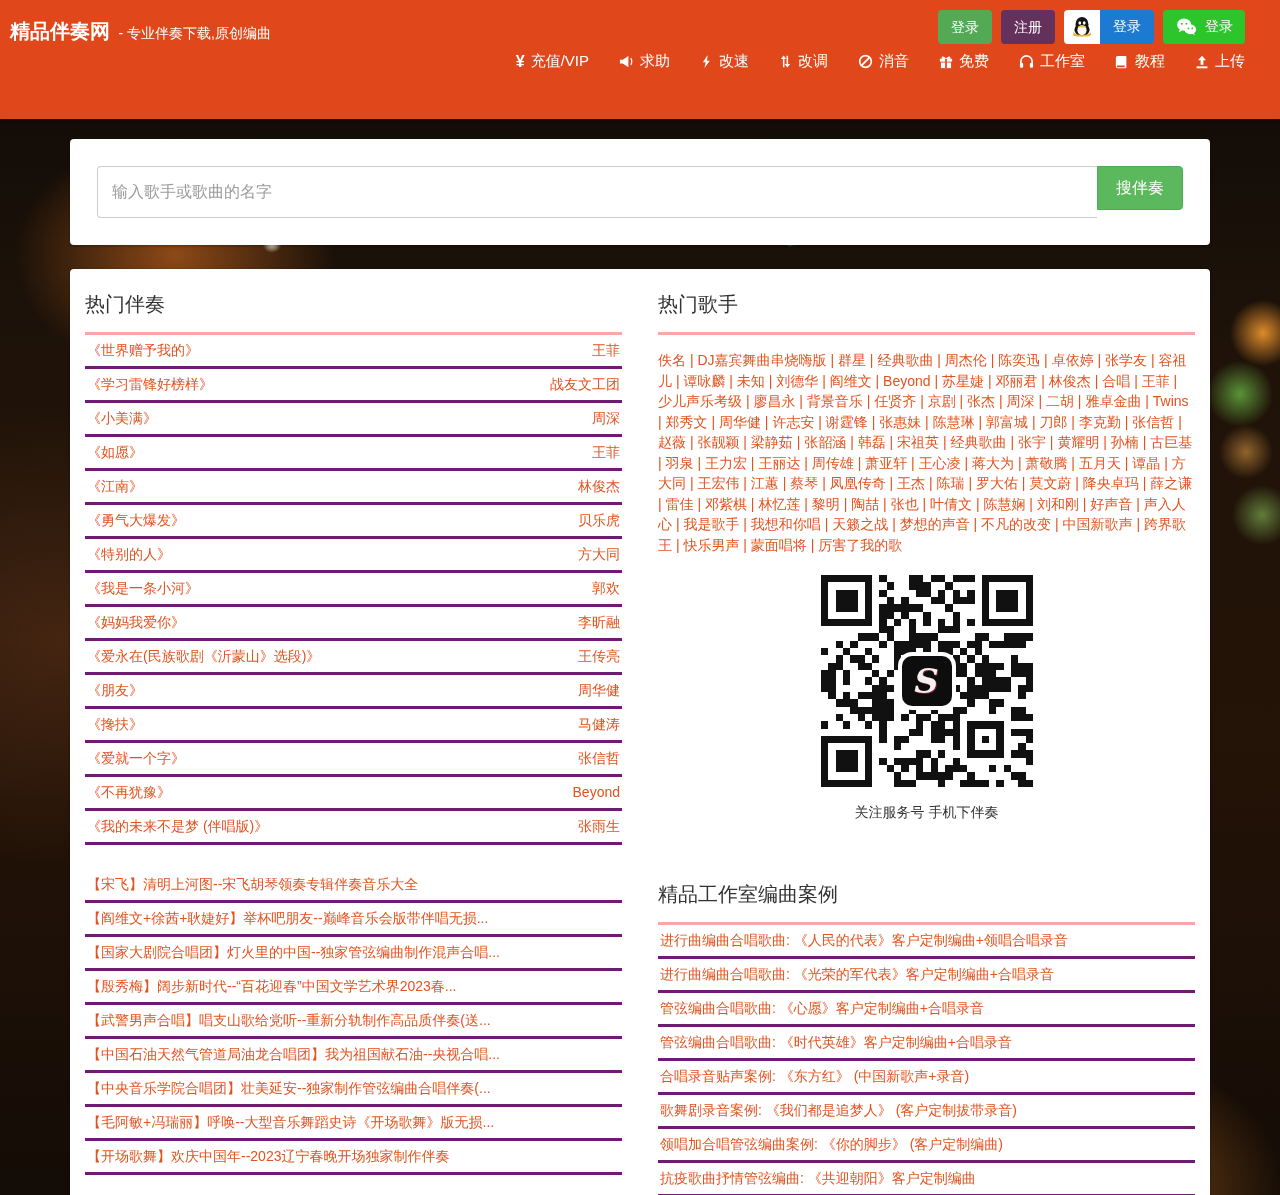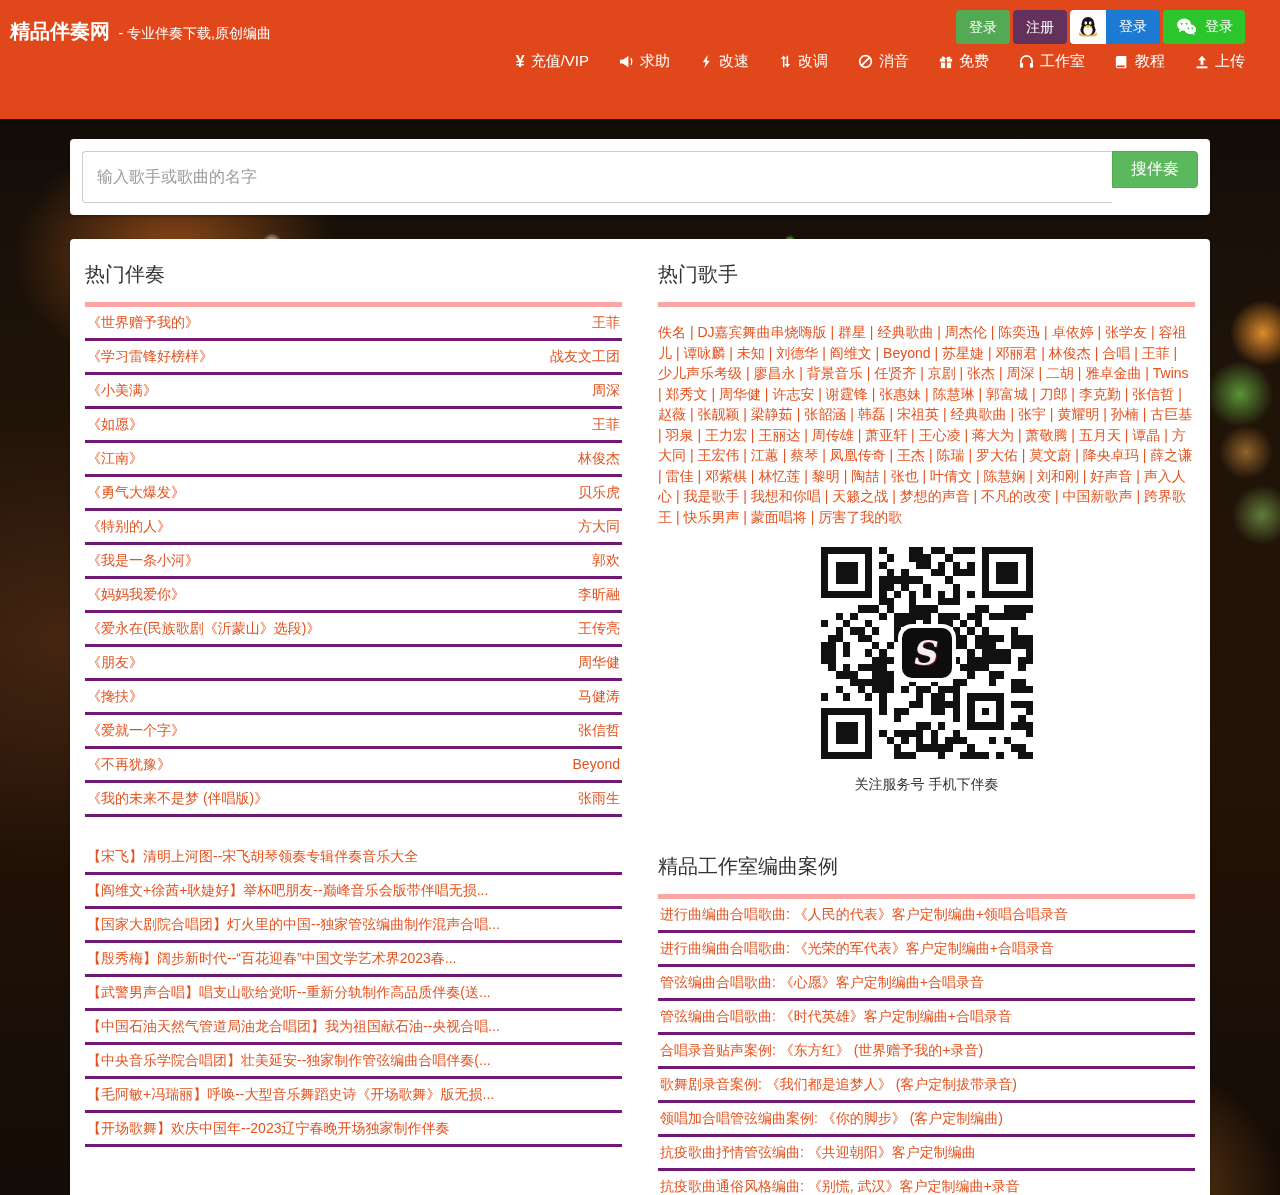--- a/index.html
+++ b/index.html
@@ -23,46 +23,46 @@
       radial-gradient(ellipse 420px 320px at 60px 640px,  rgba(95,52,26,.55),  rgba(95,52,26,0) 70%),
       linear-gradient(#0d0a07, #1f1309 30%, #241307 62%, #140c06);
   }
 
   
   .header { background:#e0481b; height:119px; flex:0 0 auto; padding:0 35px 0 10px; box-shadow:0 1px 4px rgba(0,0,0,.4); }
   .header-top { display:flex; justify-content:space-between; align-items:flex-start; padding-top:10px; }
   .brand { color:#fff; padding-top:8px; white-space:nowrap; cursor:pointer; }
   .brand .site-title { font-size:20px; font-weight:bold; }
   .brand .site-sub { font-size:14px; margin-left:4px; }
-  .auth { display:flex; gap:3px; align-items:stretch; }
+  .auth { display:flex; gap:9px; align-items:stretch; }
   .btn { border-radius:4px; color:#fff; font-size:14px; padding:8px 13px; cursor:pointer; line-height:1; display:inline-flex; align-items:center; }
   .btn-login { background:#54a954; }
   .btn-register { background:#64305c; }
   .btn-qq { display:flex; cursor:pointer; }
   .qq-ico { background:#fff; border-radius:4px 0 0 4px; display:flex; align-items:center; padding:2px 7px; }
   .qq-txt { background:#1d7ad2; color:#fff; border-radius:0 4px 4px 0; padding:8px 13px; font-size:14px; display:flex; align-items:center; }
   .btn-wx { background:#2cc52c; color:#fff; border-radius:4px; padding:4px 12px; display:flex; align-items:center; gap:7px; font-size:14px; cursor:pointer; }
   .topnav { display:flex; justify-content:flex-end; align-items:center; margin-top:7px; }
   .nav-item { display:inline-flex; align-items:center; gap:6px; margin-left:30px; color:#fff; font-size:15px; cursor:pointer; text-decoration:none; }
   .nav-icon { display:inline-flex; align-items:center; }
   .yen-glyph { font-weight:bold; font-size:16px; line-height:1; }
 
   
   .page { width:1140px; margin:0 auto; flex:1 1 auto; }
-  .search-card { background:#fff; border-radius:4px; margin-top:20px; padding:12px; box-shadow:0 1px 3px rgba(0,0,0,.35); }
+  .search-card { background:#fff; border-radius:4px; margin-top:20px; padding:27px; box-shadow:0 1px 3px rgba(0,0,0,.35); }
   .search-group { display:flex; }
   .search-input { flex:1 1 auto; height:52px; border:1px solid #ccc; border-right:none; border-radius:4px 0 0 4px; padding:0 14px; font-size:16px; color:#333; outline:none; font-family:inherit; }
   .search-input::placeholder { color:#9b9b9b; }
-  .search-btn { width:86px; height:37px; background:#5cb85c; border:1px solid #4cae4c; border-radius:0 4px 4px 0; color:#fff; font-size:16px; cursor:pointer; font-family:inherit; }
+  .search-btn { width:86px; height:44px; background:#5cb85c; border:1px solid #4cae4c; border-radius:0 4px 4px 0; color:#fff; font-size:16px; cursor:pointer; font-family:inherit; }
 
   
   .main-card { background:#fff; border-radius:4px; margin-top:24px; padding:10px 15px 12px;
     box-shadow:0 1px 3px rgba(0,0,0,.35);
     display:grid; grid-template-columns:1fr 1fr; column-gap:36px; row-gap:24px; }
-  .sec h2 { font-size:20px; font-weight:400; color:#333; margin:0; padding:12px 0 14px; border-bottom:5px solid #fca5a5; }
+  .sec h2 { font-size:20px; font-weight:400; color:#333; margin:0; padding:12px 0 14px; border-bottom:3px solid #fca5a5; }
   .row { display:flex; justify-content:space-between; align-items:center; padding:7px 2px; border-bottom:3px solid #701a75; font-size:14px; line-height:17px; }
   .row a { color:#e2531f; text-decoration:none; cursor:pointer; }
   .row .artist { white-space:nowrap; margin-left:12px; }
   .row .only { overflow:hidden; text-overflow:ellipsis; white-space:nowrap; display:block; width:100%; }
   .singers { margin-top:15px; font-size:14px; line-height:20.5px; color:#e2531f; }
   .singers a { color:#e2531f; text-decoration:none; cursor:pointer; }
   .singers a:not(:last-child)::after { content:" | "; color:#e2531f; }
   .qr-wrap { text-align:center; margin-top:20px; }
   .qr-box { position:relative; display:inline-block; width:212px; height:212px; background:#fff; }
   .qr-box svg { display:block; background:#fff; }
@@ -762,21 +762,21 @@
 
           <div class="row">
             <a class="only">管弦编曲合唱歌曲: 《心愿》客户定制编曲+合唱录音</a>
           </div>
 
           <div class="row">
             <a class="only">管弦编曲合唱歌曲: 《时代英雄》客户定制编曲+合唱录音</a>
           </div>
 
           <div class="row">
-            <a class="only">合唱录音贴声案例: 《东方红》 (世界赠予我的+录音)</a>
+            <a class="only">合唱录音贴声案例: 《东方红》 (中国新歌声+录音)</a>
           </div>
 
           <div class="row">
             <a class="only">歌舞剧录音案例: 《我们都是追梦人》 (客户定制拔带录音)</a>
           </div>
 
           <div class="row">
             <a class="only">领唱加合唱管弦编曲案例: 《你的脚步》 (客户定制编曲)</a>
           </div>
 

